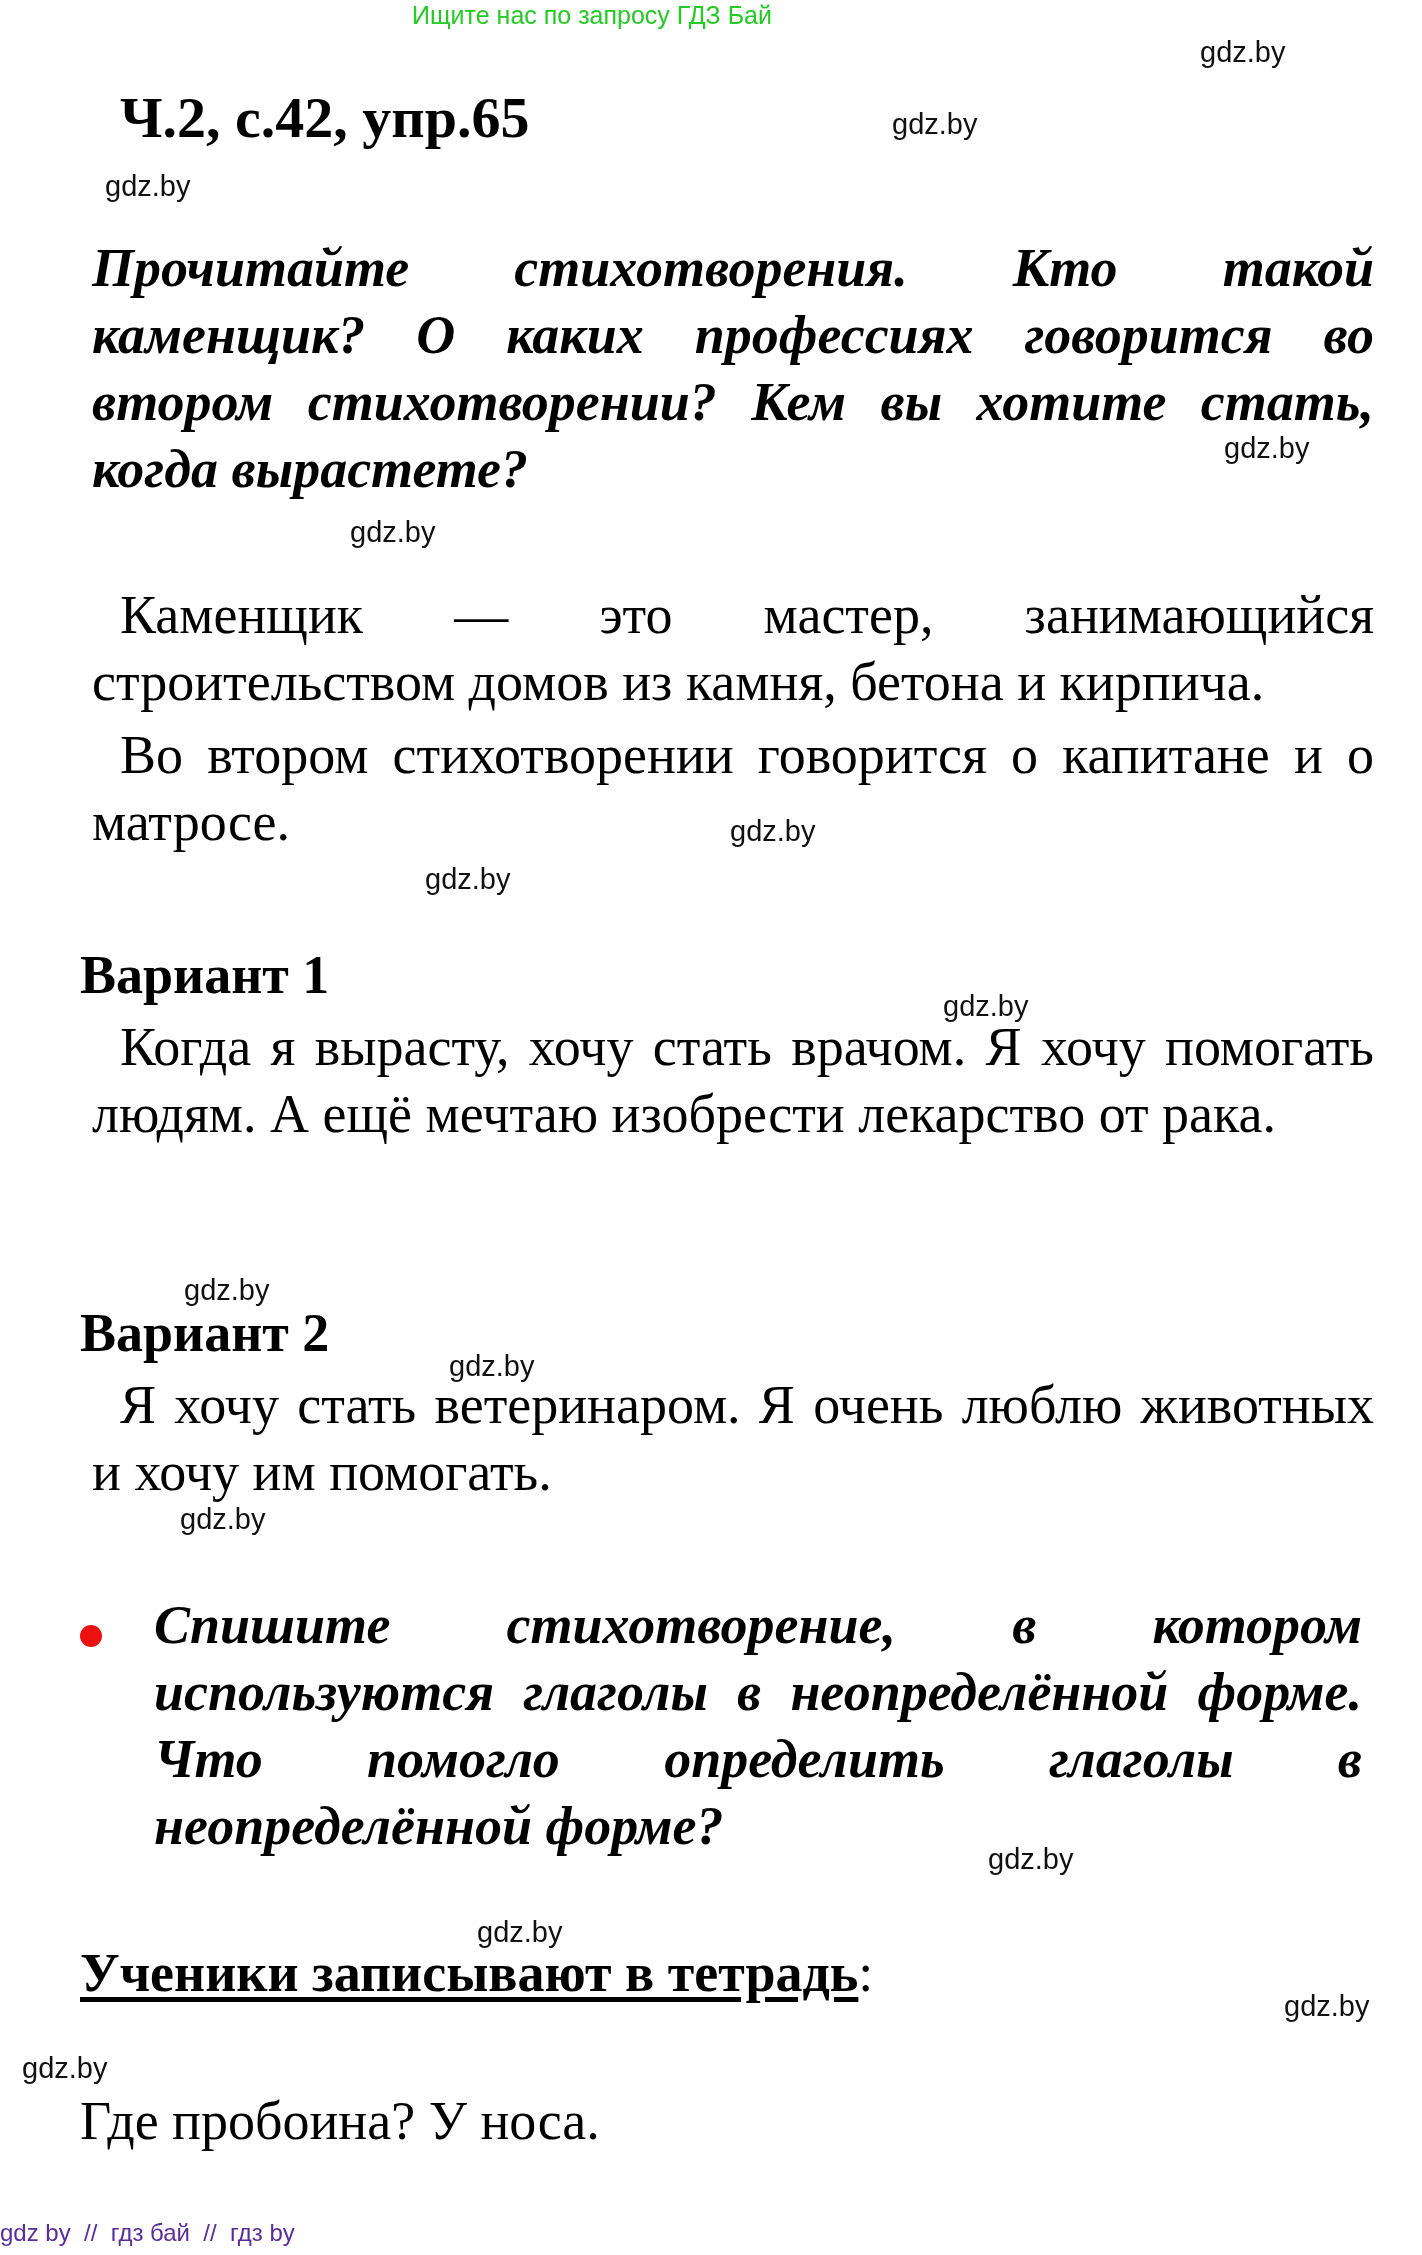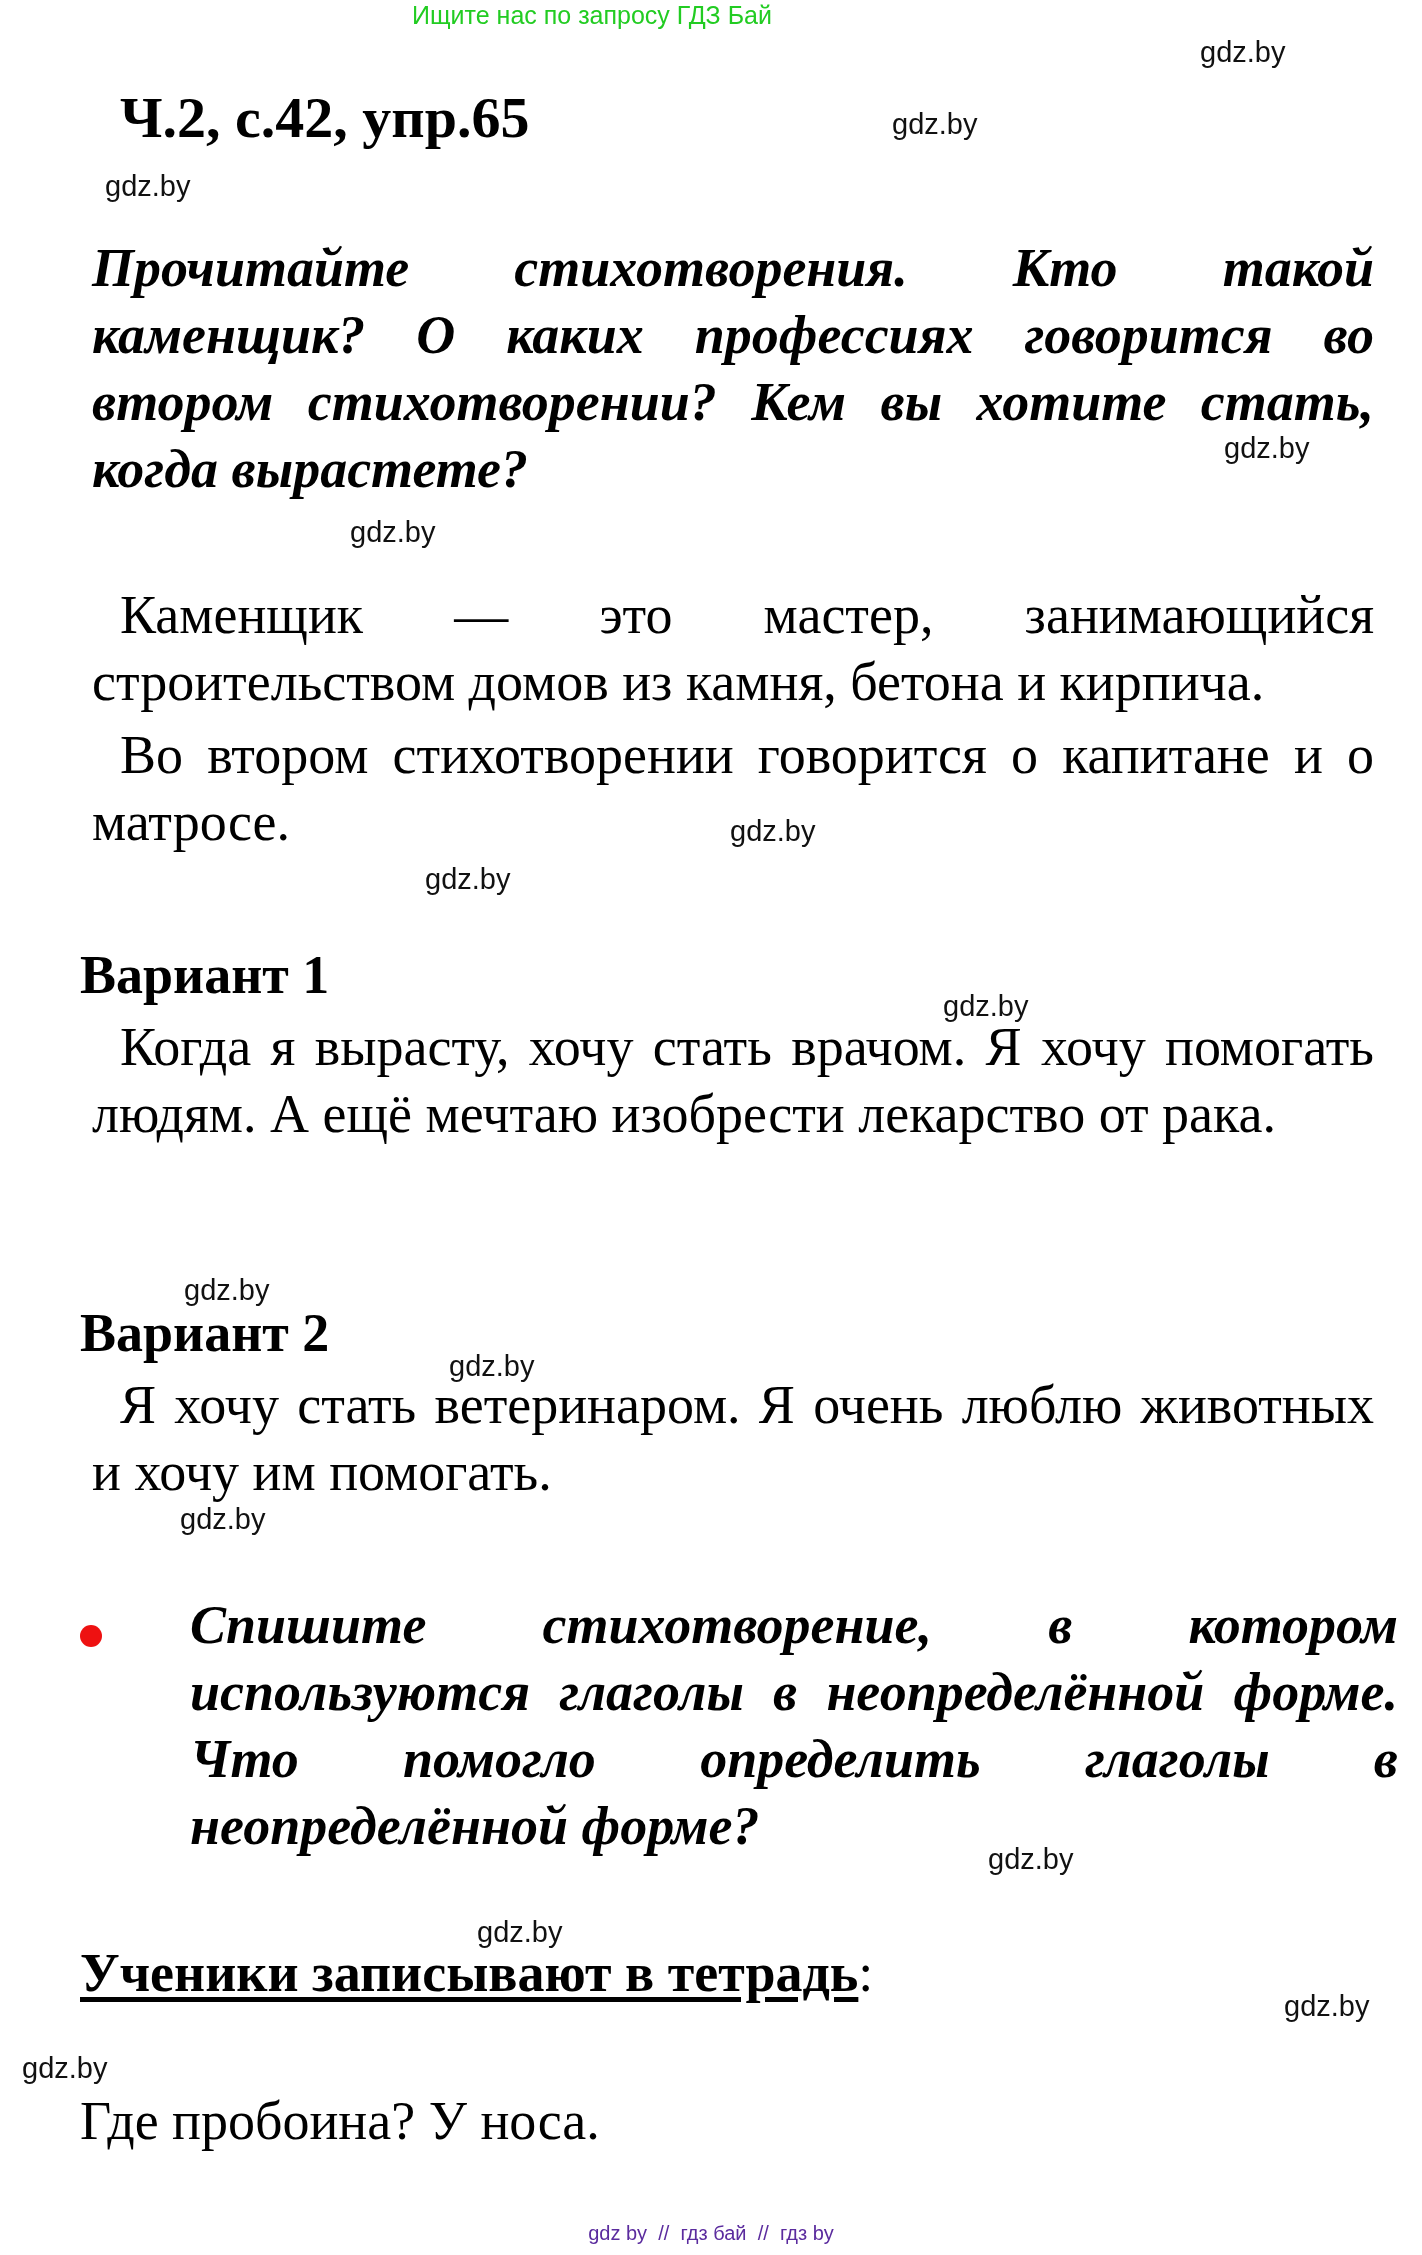--- a/index.html
+++ b/index.html
@@ -6,24 +6,24 @@
   body { width:1422px; height:2255px; position:relative; overflow:hidden; font-family:"Liberation Serif", serif; color:#000; }
   .abs { position:absolute; }
   .banner { left:0; width:1184px; top:0; text-align:center; font-family:"Liberation Sans", sans-serif; font-size:25px; color:#22cc22; line-height:30px; }
   .wm { font-family:"Liberation Sans", sans-serif; font-size:29px; color:#111; line-height:32px; white-space:nowrap; }
   .title { left:80px; top:85px; font-size:58px; font-weight:bold; line-height:66px; white-space:nowrap;margin-left:40px; }
   .block { left:92px; width:1282px; }
   .q { font-size:54px; font-style:italic; font-weight:bold; line-height:67px; text-align:justify; text-align-last:left; }
   .p { font-size:54px; line-height:67px; text-align:justify; text-indent:28px; }
   .h { font-size:54px; font-weight:bold; line-height:66px; white-space:nowrap; }
   .bullet { left:80px; top:1625px; width:22px; height:22px; border-radius:50%; background:#ee1111; }
-  .q2 { left:154px; width:1208px;margin-left:36px; }
+  .q2 { left:154px; width:1208px; }
   .under { font-size:54px; font-weight:bold; line-height:66px; white-space:nowrap; }
   .under .u { text-decoration:underline; text-decoration-thickness:5px; text-underline-offset:6px; }
-  .footer { left:0; width:1422px; top:2218px; text-align:center; font-family:"Liberation Sans", sans-serif; font-size:20px; color:#5b2c9e; line-height:30px; white-space:pre; }
+  .footer { left:0; width:1422px; top:2218px; font-family:"Liberation Sans", sans-serif; font-size:24px; color:#5b2c9e; line-height:30px; white-space:pre; }
 </style>
 </head>
 <body>
 
 <div class="abs banner">Ищите нас по запросу ГДЗ Бай</div>
 
 <div class="abs wm" style="left:1200px;top:36px;">gdz.by</div>
 <div class="abs title">Ч.2, с.42, упр.65</div>
 <div class="abs wm" style="left:892px;top:108px;">gdz.by</div>
 <div class="abs wm" style="left:105px;top:170px;">gdz.by</div>

